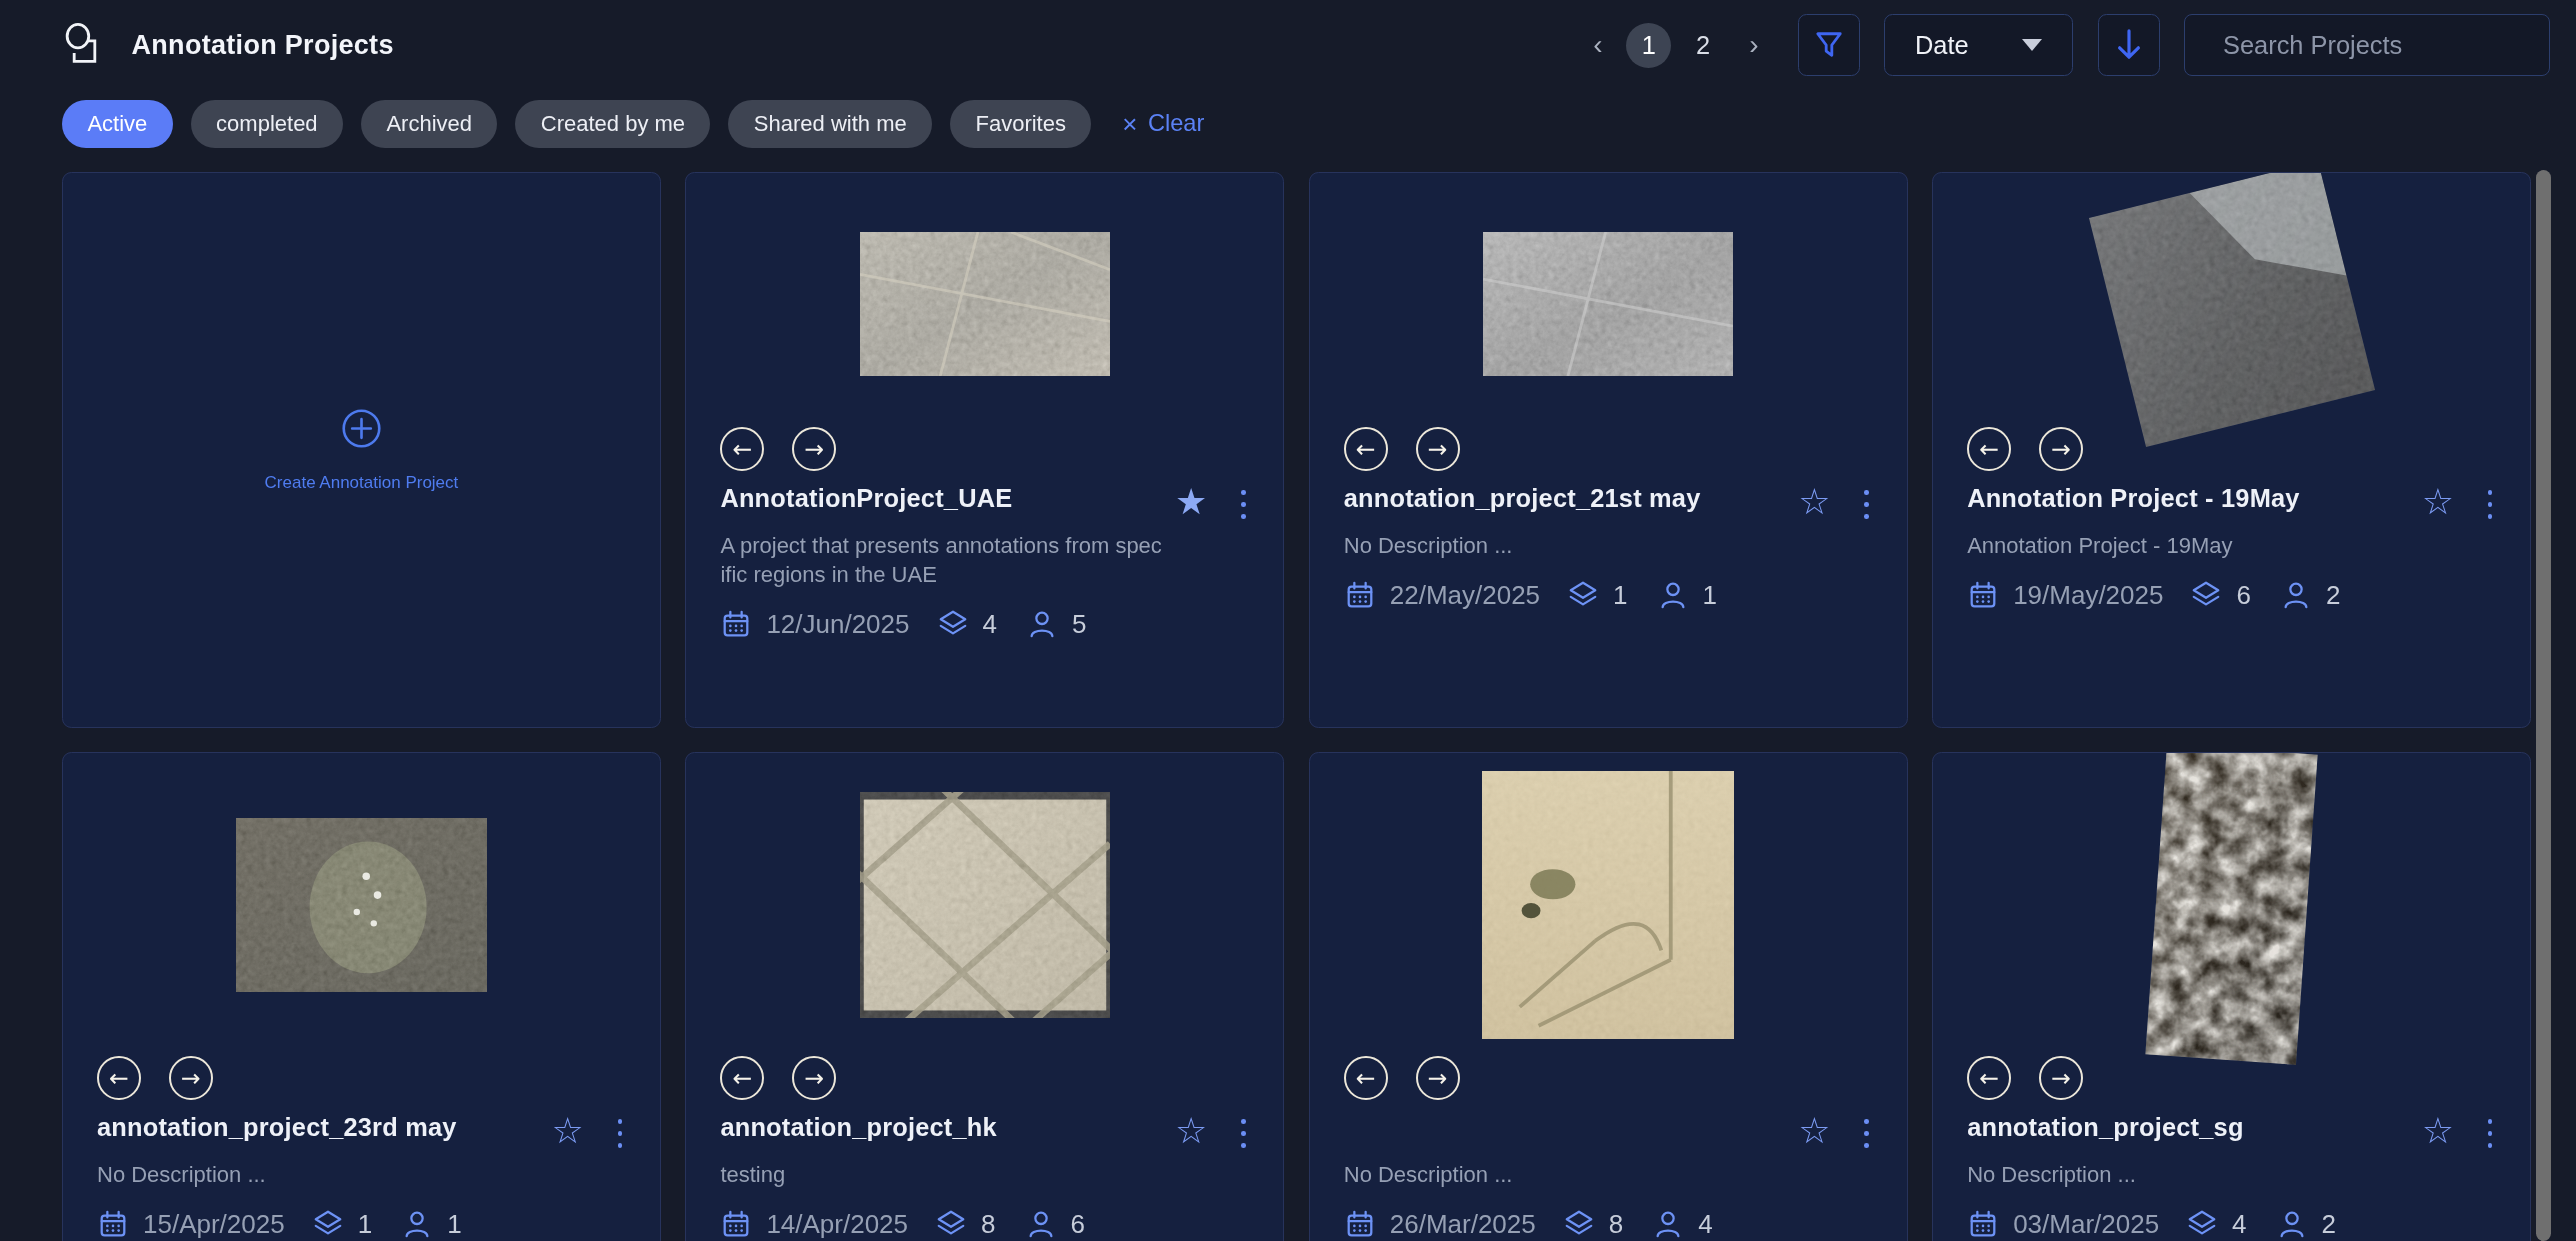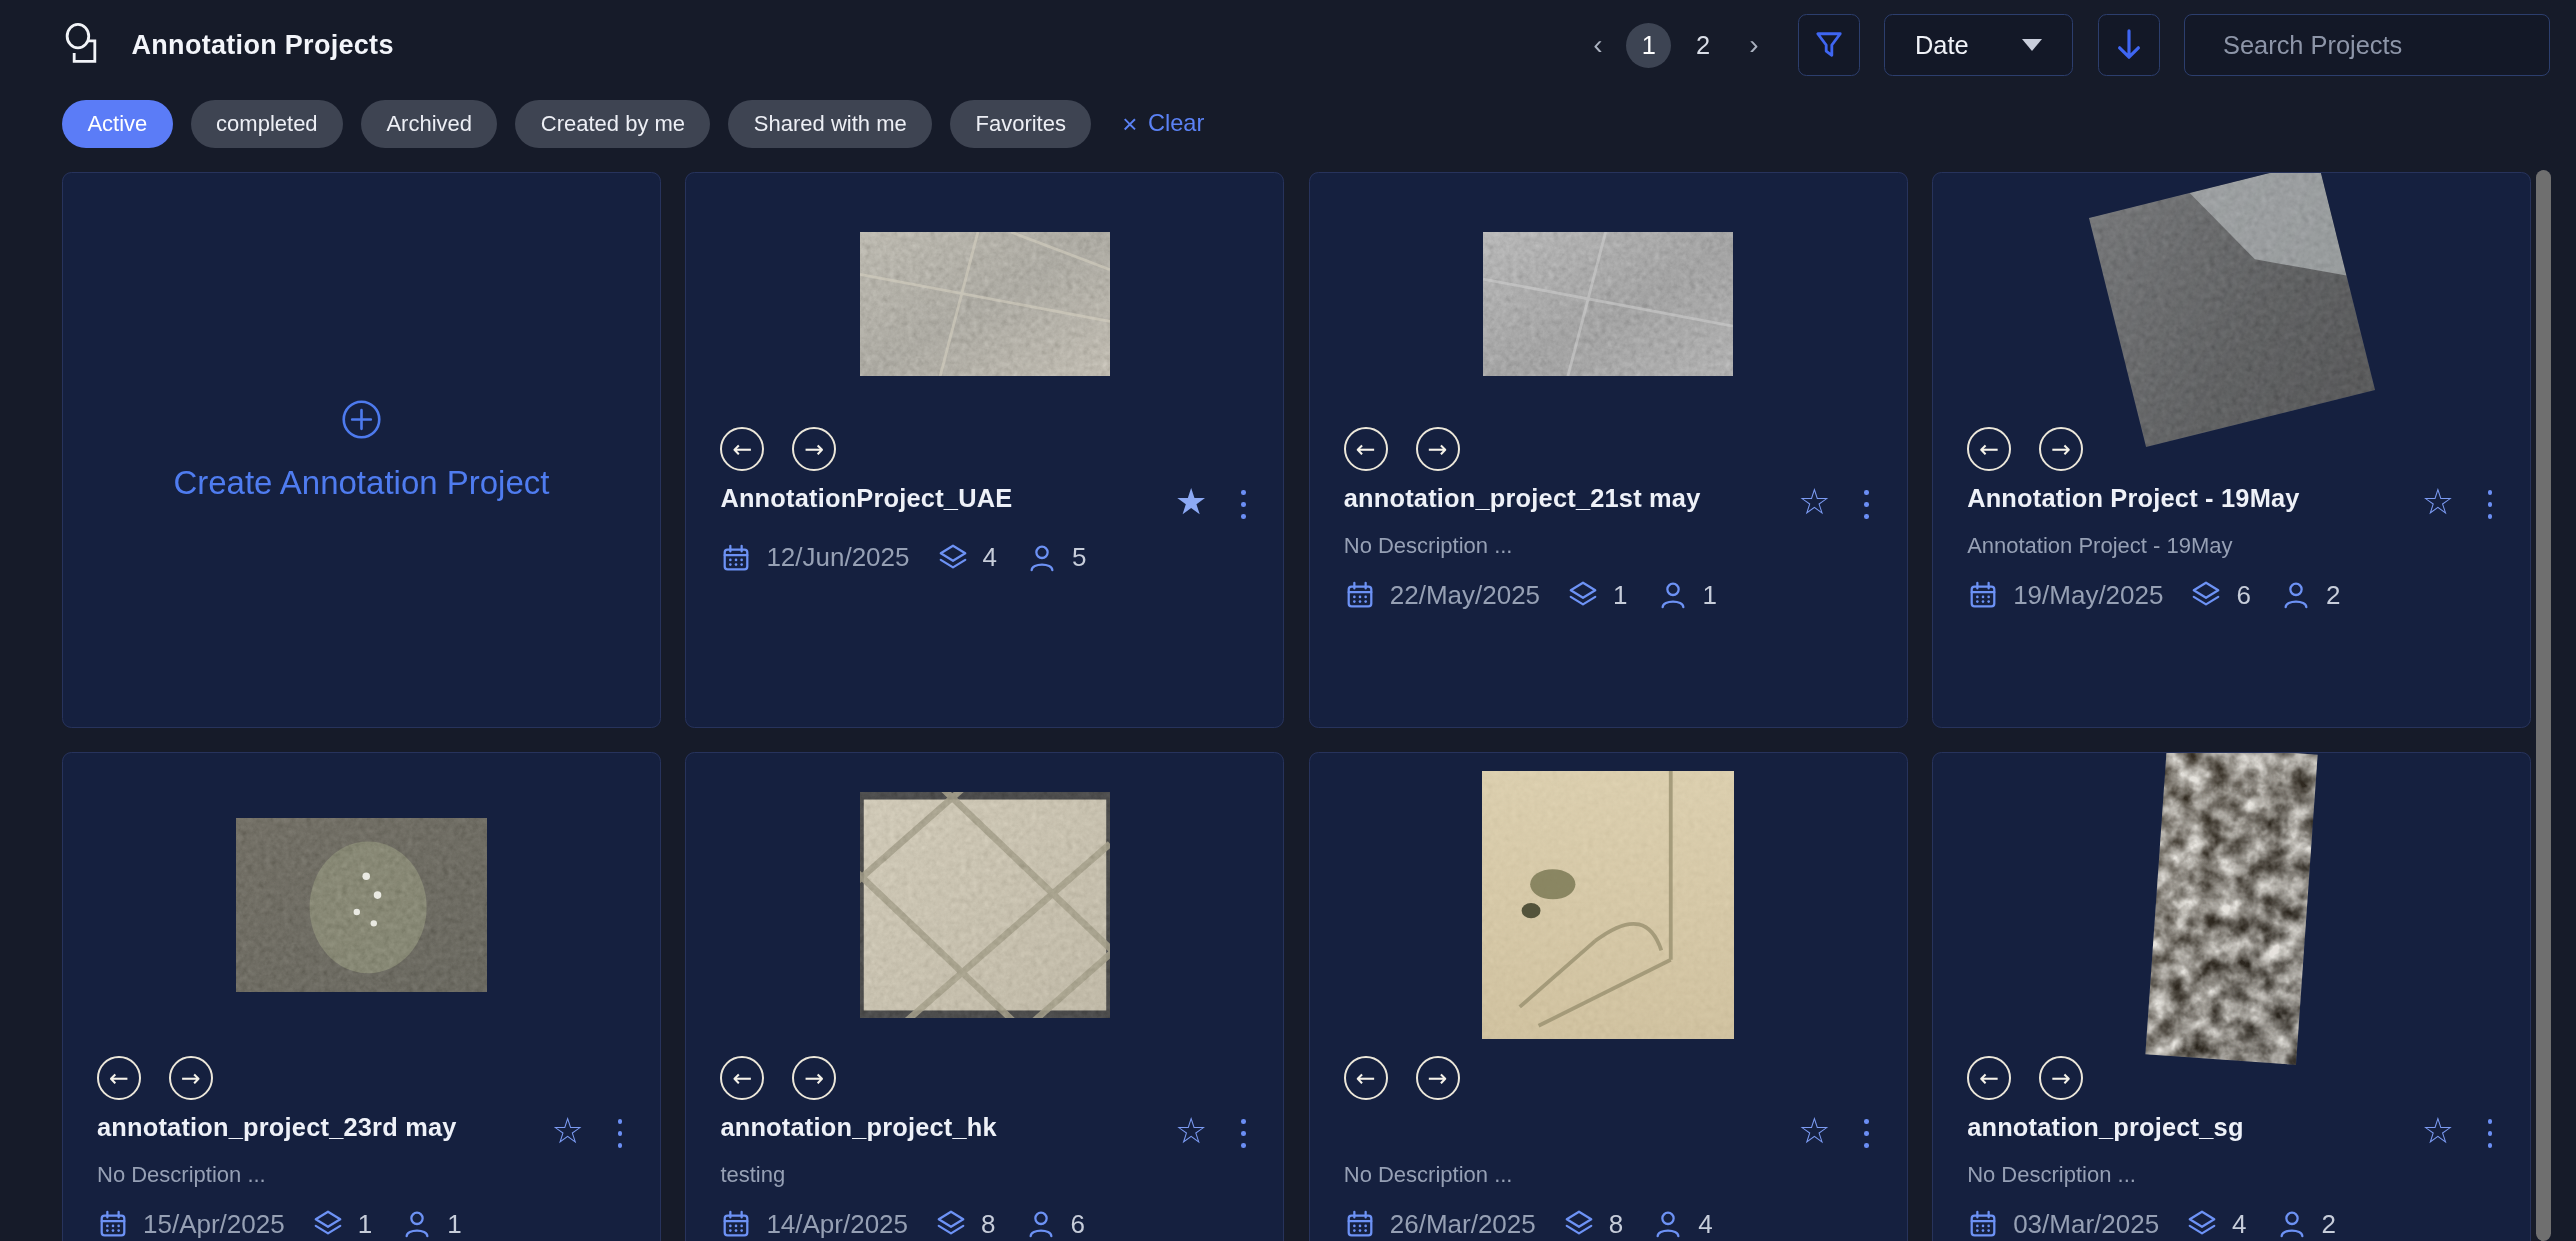--- a/index.html
+++ b/index.html
@@ -42,21 +42,21 @@
   .chip.active { background:#5b7cf7; color:#ffffff; }
   .clear-btn { display:flex; align-items:center; gap:10.4px; color:#5b82f5; font-size:23.6px; margin-left:13px; cursor:pointer; }
   .clear-btn .x { font-size:26px; line-height:1; }
 
   
   .grid { display:grid; grid-template-columns:repeat(4,1fr); gap:24.5px; padding:0 45px 0 62px; margin-top:23.6px;
           grid-auto-rows:556px; }
   .card { background:#15203f; border:1.9px solid #27335c; border-radius:9.4px; position:relative; overflow:hidden; }
 
   .create-card { display:flex; flex-direction:column; align-items:center; justify-content:center; gap:22.6px; cursor:pointer; }
-  .create-label { color:#4f7cf0; font-size:33px; }
+  .create-label { color:#4f7cf0; font-size:17px; }
 
   .thumb-wrap { height:217px; margin-top:22.6px; display:flex; align-items:center; justify-content:center; }
   .card.tall .thumb-wrap { height:273px; margin-top:15px; }
   .thumb { display:block; }
   .t-uae { width:250px; height:144px; }
   .t-21  { width:250px; height:144px; }
   .t-19  { width:236px; height:236px; transform:rotate(-14deg); }
   .t-23  { width:251px; height:174px; }
   .t-hk  { width:250px; height:226px; }
   .t-26  { width:252px; height:268px; }
@@ -217,20 +217,21 @@
         <h3 class="card-title">AnnotationProject_UAE</h3>
         <div class="title-actions">
           <span class="star filled">★</span>
           <span class="dots">
               <i></i>
               <i></i>
               <i></i>
             </span>
         </div>
       </div>
+      <p class="desc">A project that presents annotations from specific regions in the UAE</p>
       <div class="meta">
         <svg class="m-icon" width="32" height="32" viewBox="0 0 34 34">
           <rect x="5" y="8" width="24" height="21" rx="3" class="stroke-blue"></rect>
           <path d="M11 4 v6 M23 4 v6 M5 14 h24" class="stroke-blue"></path>
           <circle cx="11" cy="19" r="1.4" fill="#6d92f5"></circle>
             <circle cx="17" cy="19" r="1.4" fill="#6d92f5"></circle>
             <circle cx="23" cy="19" r="1.4" fill="#6d92f5"></circle>
           <circle cx="11" cy="24" r="1.4" fill="#6d92f5"></circle>
             <circle cx="17" cy="24" r="1.4" fill="#6d92f5"></circle>
             <circle cx="23" cy="24" r="1.4" fill="#6d92f5"></circle>

